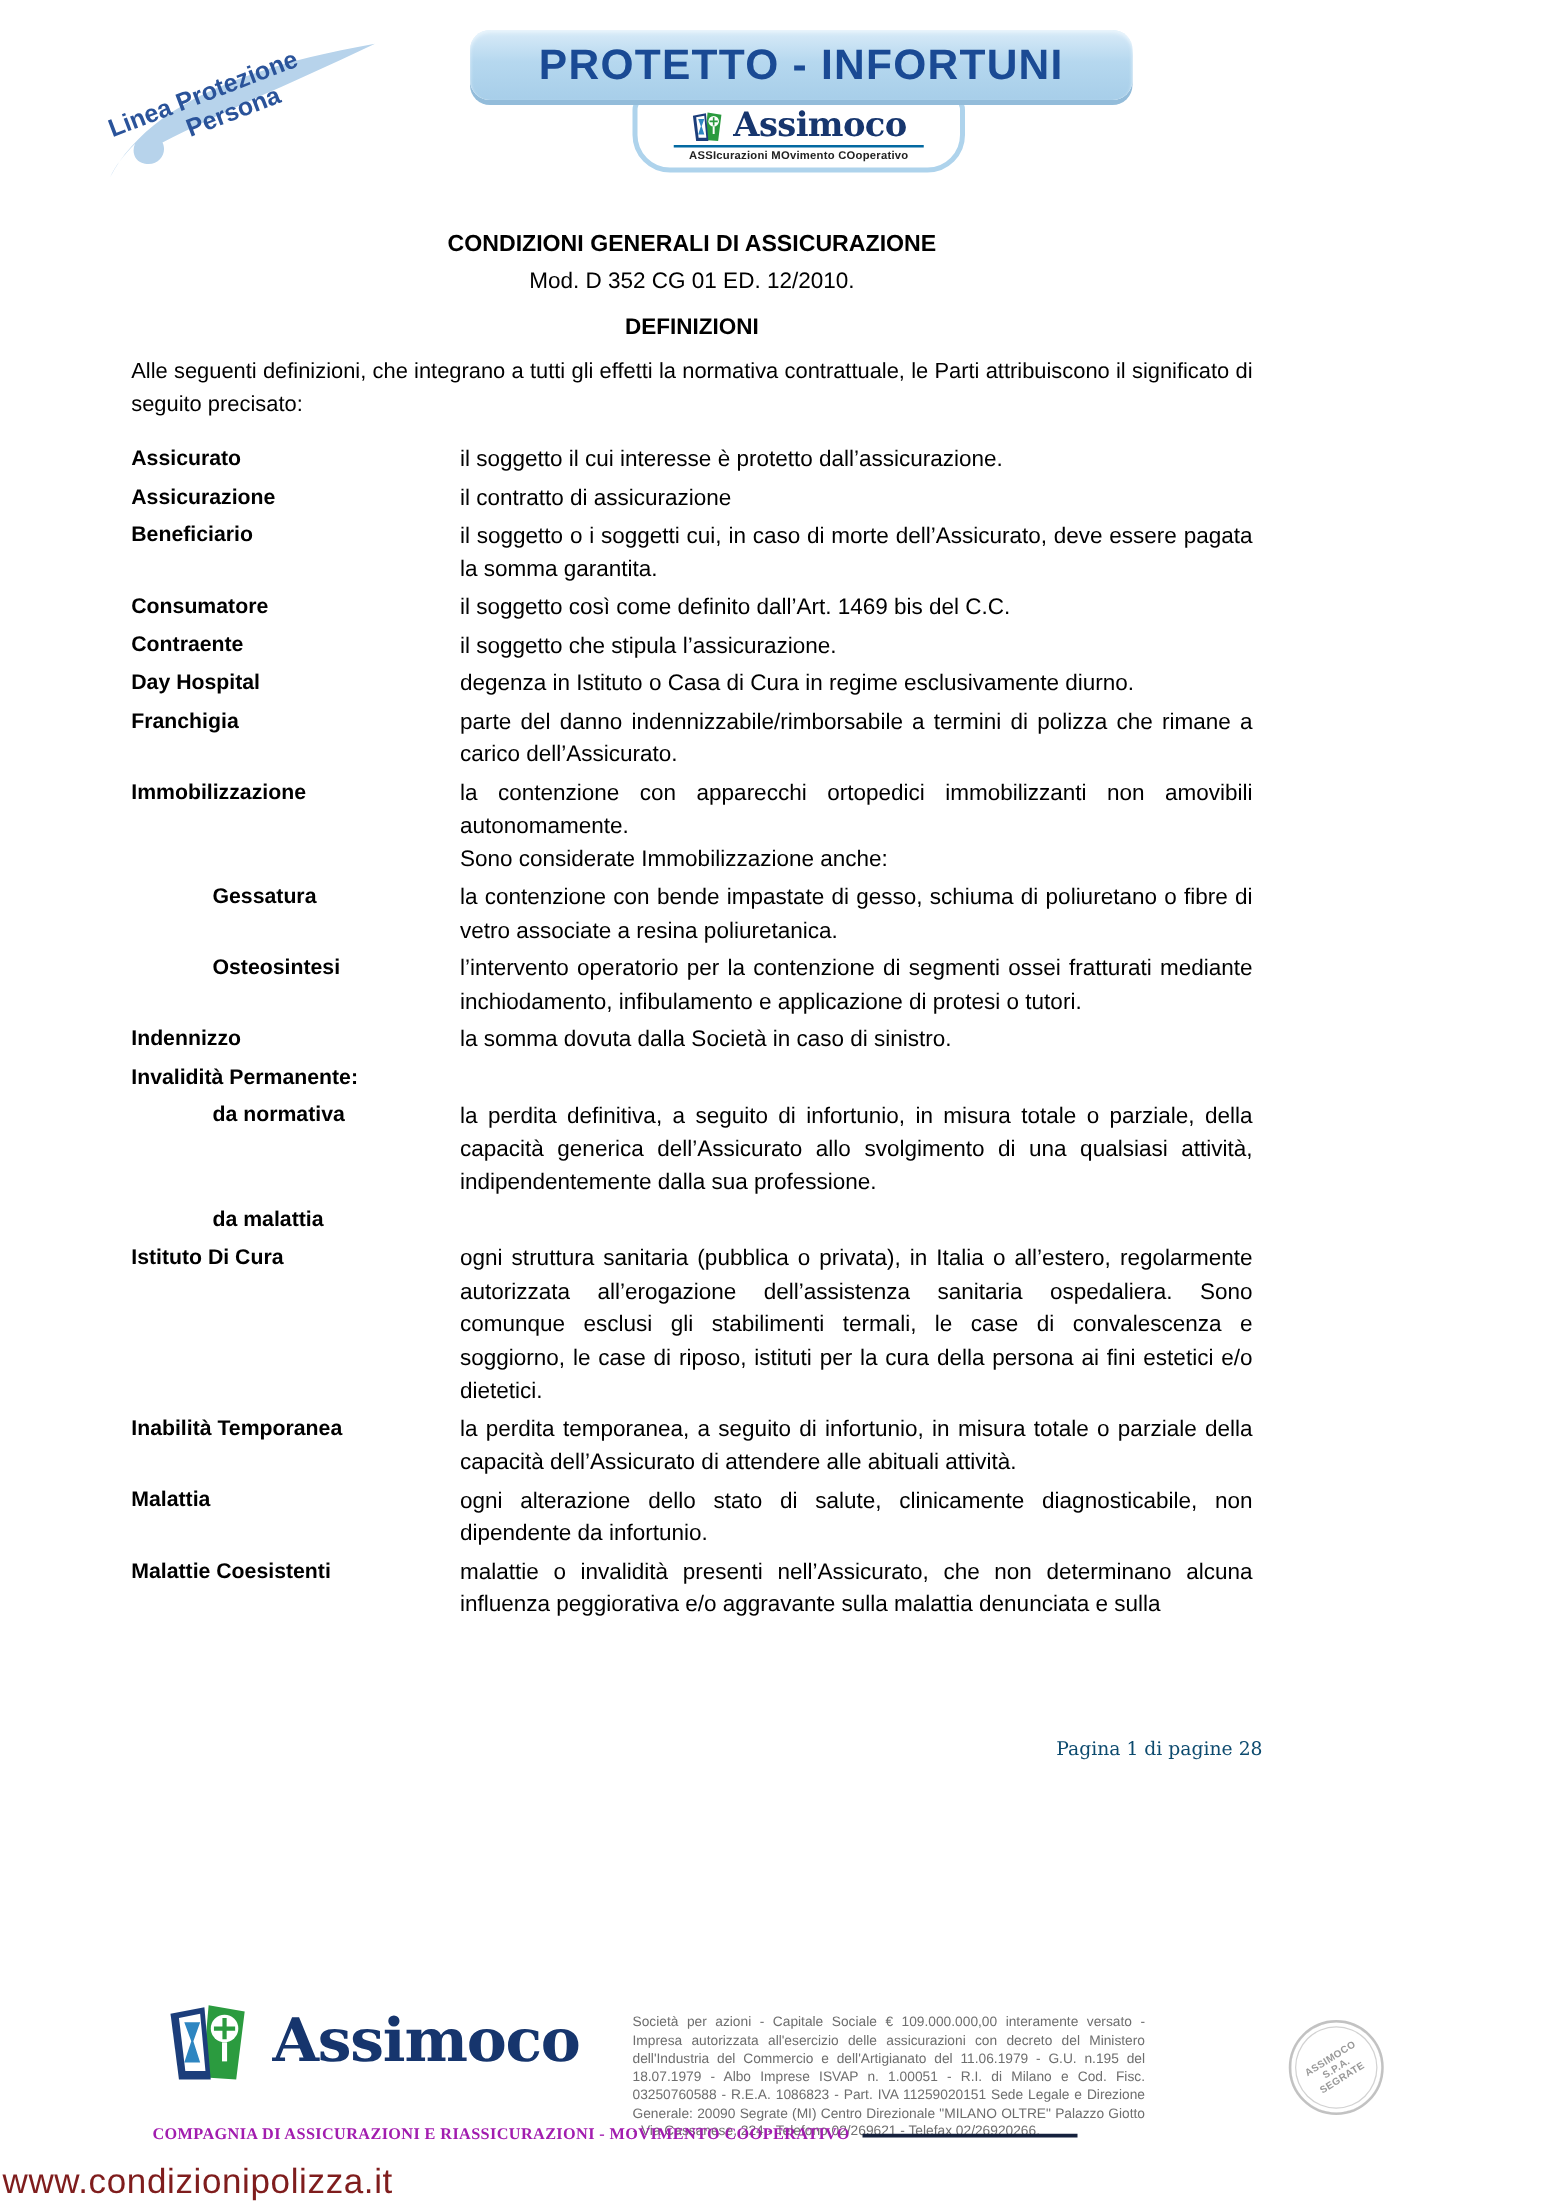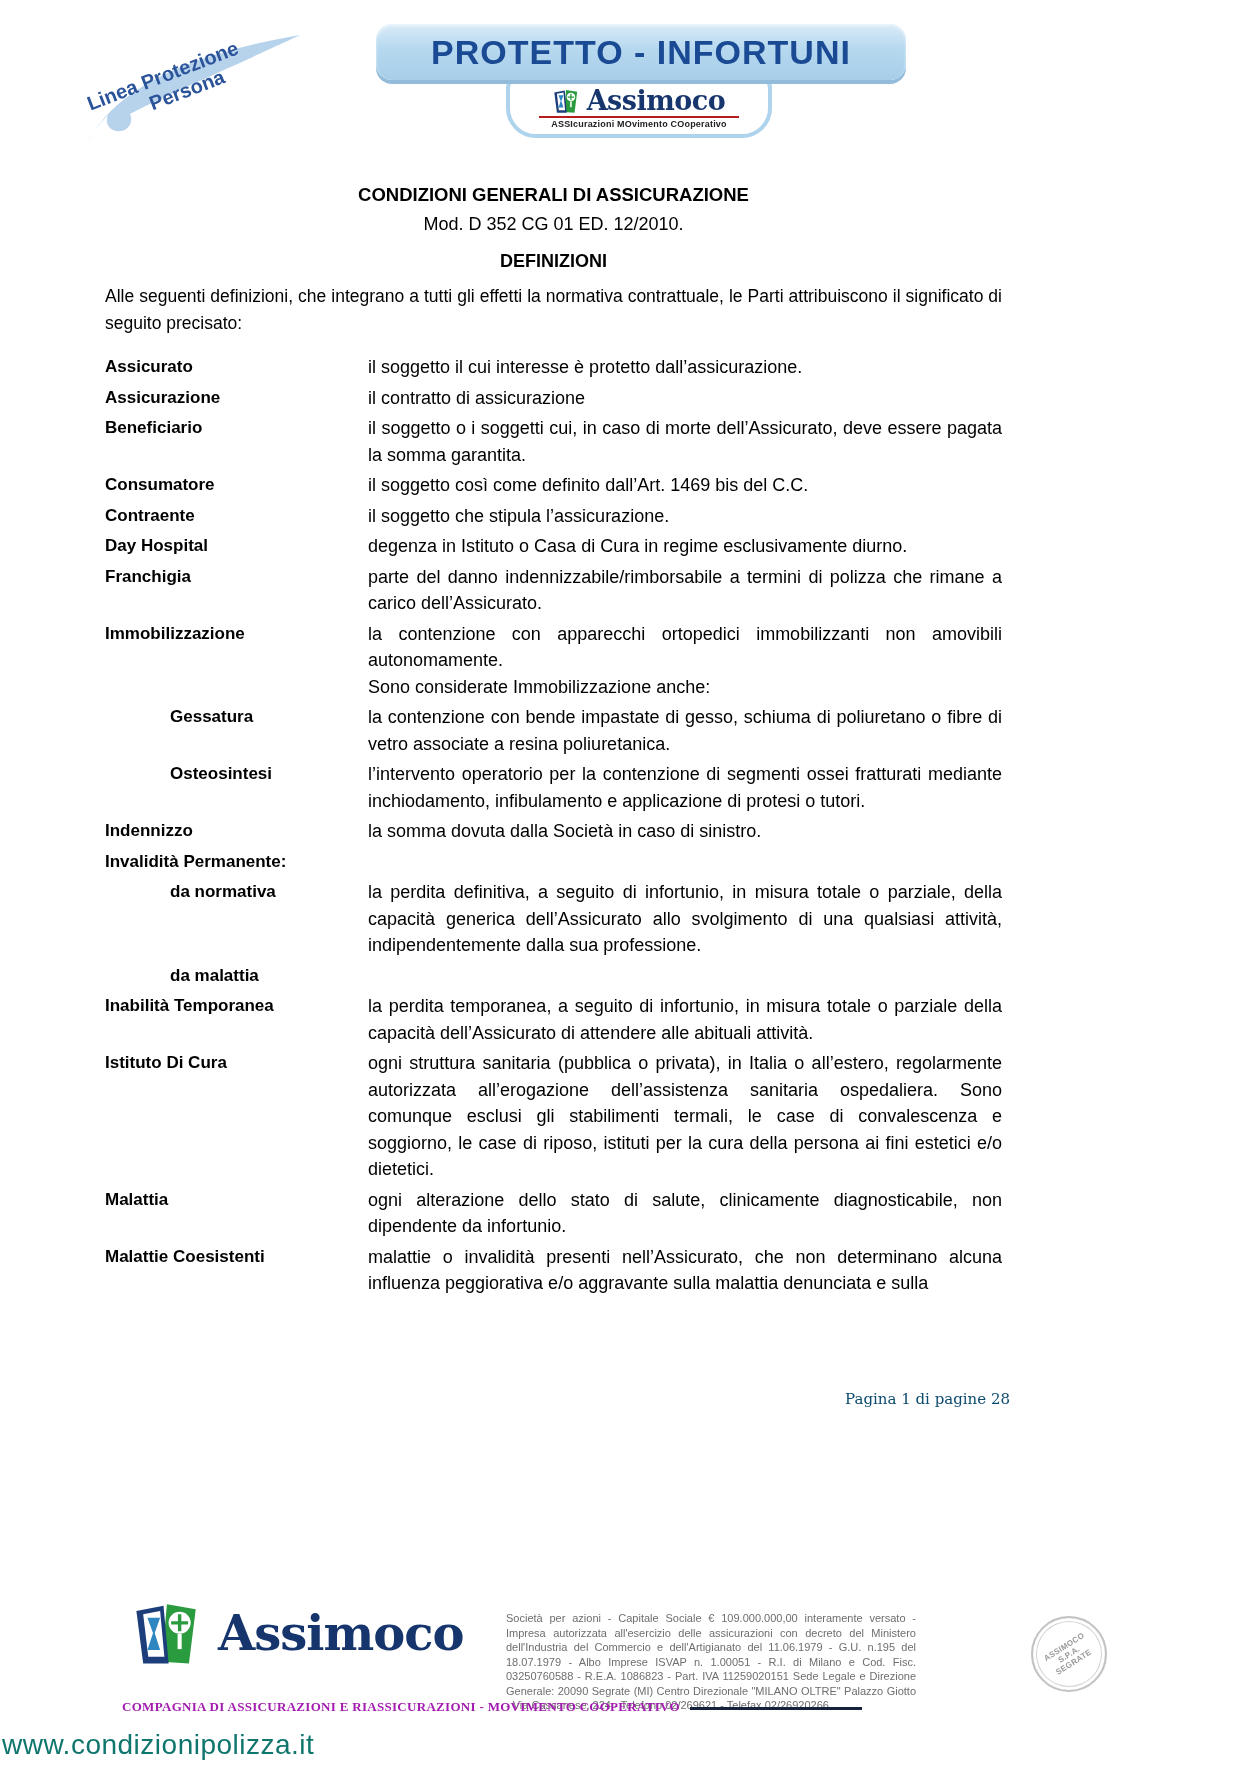--- a/index.html
+++ b/index.html
@@ -44,21 +44,21 @@
     z-index:2;
     display:flex;flex-direction:column;align-items:center;justify-content:flex-end;
     padding-bottom:5px;box-sizing:border-box;
   }
   .logo-row{display:flex;align-items:center;gap:4px;}
   .logo-word{
     font-family:"DejaVu Serif",serif;font-weight:bold;
     color:#17366e;font-size:27px;line-height:26px;letter-spacing:-0.5px;
   }
   .logo-tagline{
-    margin-top:2px;border-top:2px solid #b91c1c;padding-top:1px;
+    margin-top:2px;border-top:2px solid #0369a1;padding-top:1px;
     font-size:9px;font-weight:bold;color:#222;letter-spacing:0.2px;
     width:200px;text-align:center;
   }
 
   
   .content{position:absolute;left:105px;top:183px;width:897px;}
   .doc-title{
     margin:0;text-align:center;font-size:18.5px;font-weight:bold;line-height:24px;
   }
   .doc-subtitle{text-align:center;font-size:18px;margin-top:7px;}
@@ -107,21 +107,21 @@
   .company-line{
     position:absolute;left:122px;top:1699px;width:740px;
     display:flex;align-items:center;
   }
   .company-label{
     font-size:13px;font-weight:bold;color:#a21caf;letter-spacing:0.3px;white-space:nowrap;font-family:Liberation Serif, serif;
   }
   .company-rule{flex:1;height:3px;background:#15213d;margin-left:10px;margin-top:3px;}
   .watermark{
     position:absolute;left:2px;top:1729px;
-    font-size:28px;color:#0f766e;letter-spacing:0.5px;
+    font-size:28px;color:#7f1d1d;letter-spacing:0.5px;
   }
 </style>
 </head>
 <body>
 
 <div class="page">
 
   <div class="brand-ribbon">
     <svg class="swoosh" width="230" height="115" viewBox="0 0 230 115">
       <path d="M14,112 C40,62 105,26 226,5 C152,40 98,62 56,84 C60,92 54,103 42,101 C34,99.5 31,92 34,85 C25,94 18,103 14,112 Z" fill="#b7d3eb"></path>
@@ -247,30 +247,30 @@
     <div class="def-body">
             <p>la perdita definitiva, a seguito di infortunio, in misura totale o parziale, della capacità generica dell’Assicurato allo svolgimento di una qualsiasi attività, indipendentemente dalla sua professione.</p>
           </div>
   </div>
 
   <div class="def-row">
     <div class="def-term indent-1">da malattia</div>
   </div>
 
   <div class="def-row">
+    <div class="def-term">Istituto Di Cura</div>
+    <div class="def-body">
+            <p>ogni struttura sanitaria (pubblica o privata), in Italia o all’estero, regolarmente autorizzata all’erogazione dell’assistenza sanitaria ospedaliera. Sono comunque esclusi gli stabilimenti termali, le case di convalescenza e soggiorno, le case di riposo, istituti per la cura della persona ai fini estetici e/o dietetici.</p>
+          </div>
+  </div>
+
+  <div class="def-row">
     <div class="def-term">Inabilità Temporanea</div>
     <div class="def-body">
             <p>la perdita temporanea, a seguito di infortunio, in misura totale o parziale della capacità dell’Assicurato di attendere alle abituali attività.</p>
-          </div>
-  </div>
-
-  <div class="def-row">
-    <div class="def-term">Istituto Di Cura</div>
-    <div class="def-body">
-            <p>ogni struttura sanitaria (pubblica o privata), in Italia o all’estero, regolarmente autorizzata all’erogazione dell’assistenza sanitaria ospedaliera. Sono comunque esclusi gli stabilimenti termali, le case di convalescenza e soggiorno, le case di riposo, istituti per la cura della persona ai fini estetici e/o dietetici.</p>
           </div>
   </div>
 
   <div class="def-row">
     <div class="def-term">Malattia</div>
     <div class="def-body">
             <p>ogni alterazione dello stato di salute, clinicamente diagnosticabile, non dipendente da infortunio.</p>
           </div>
   </div>
 

